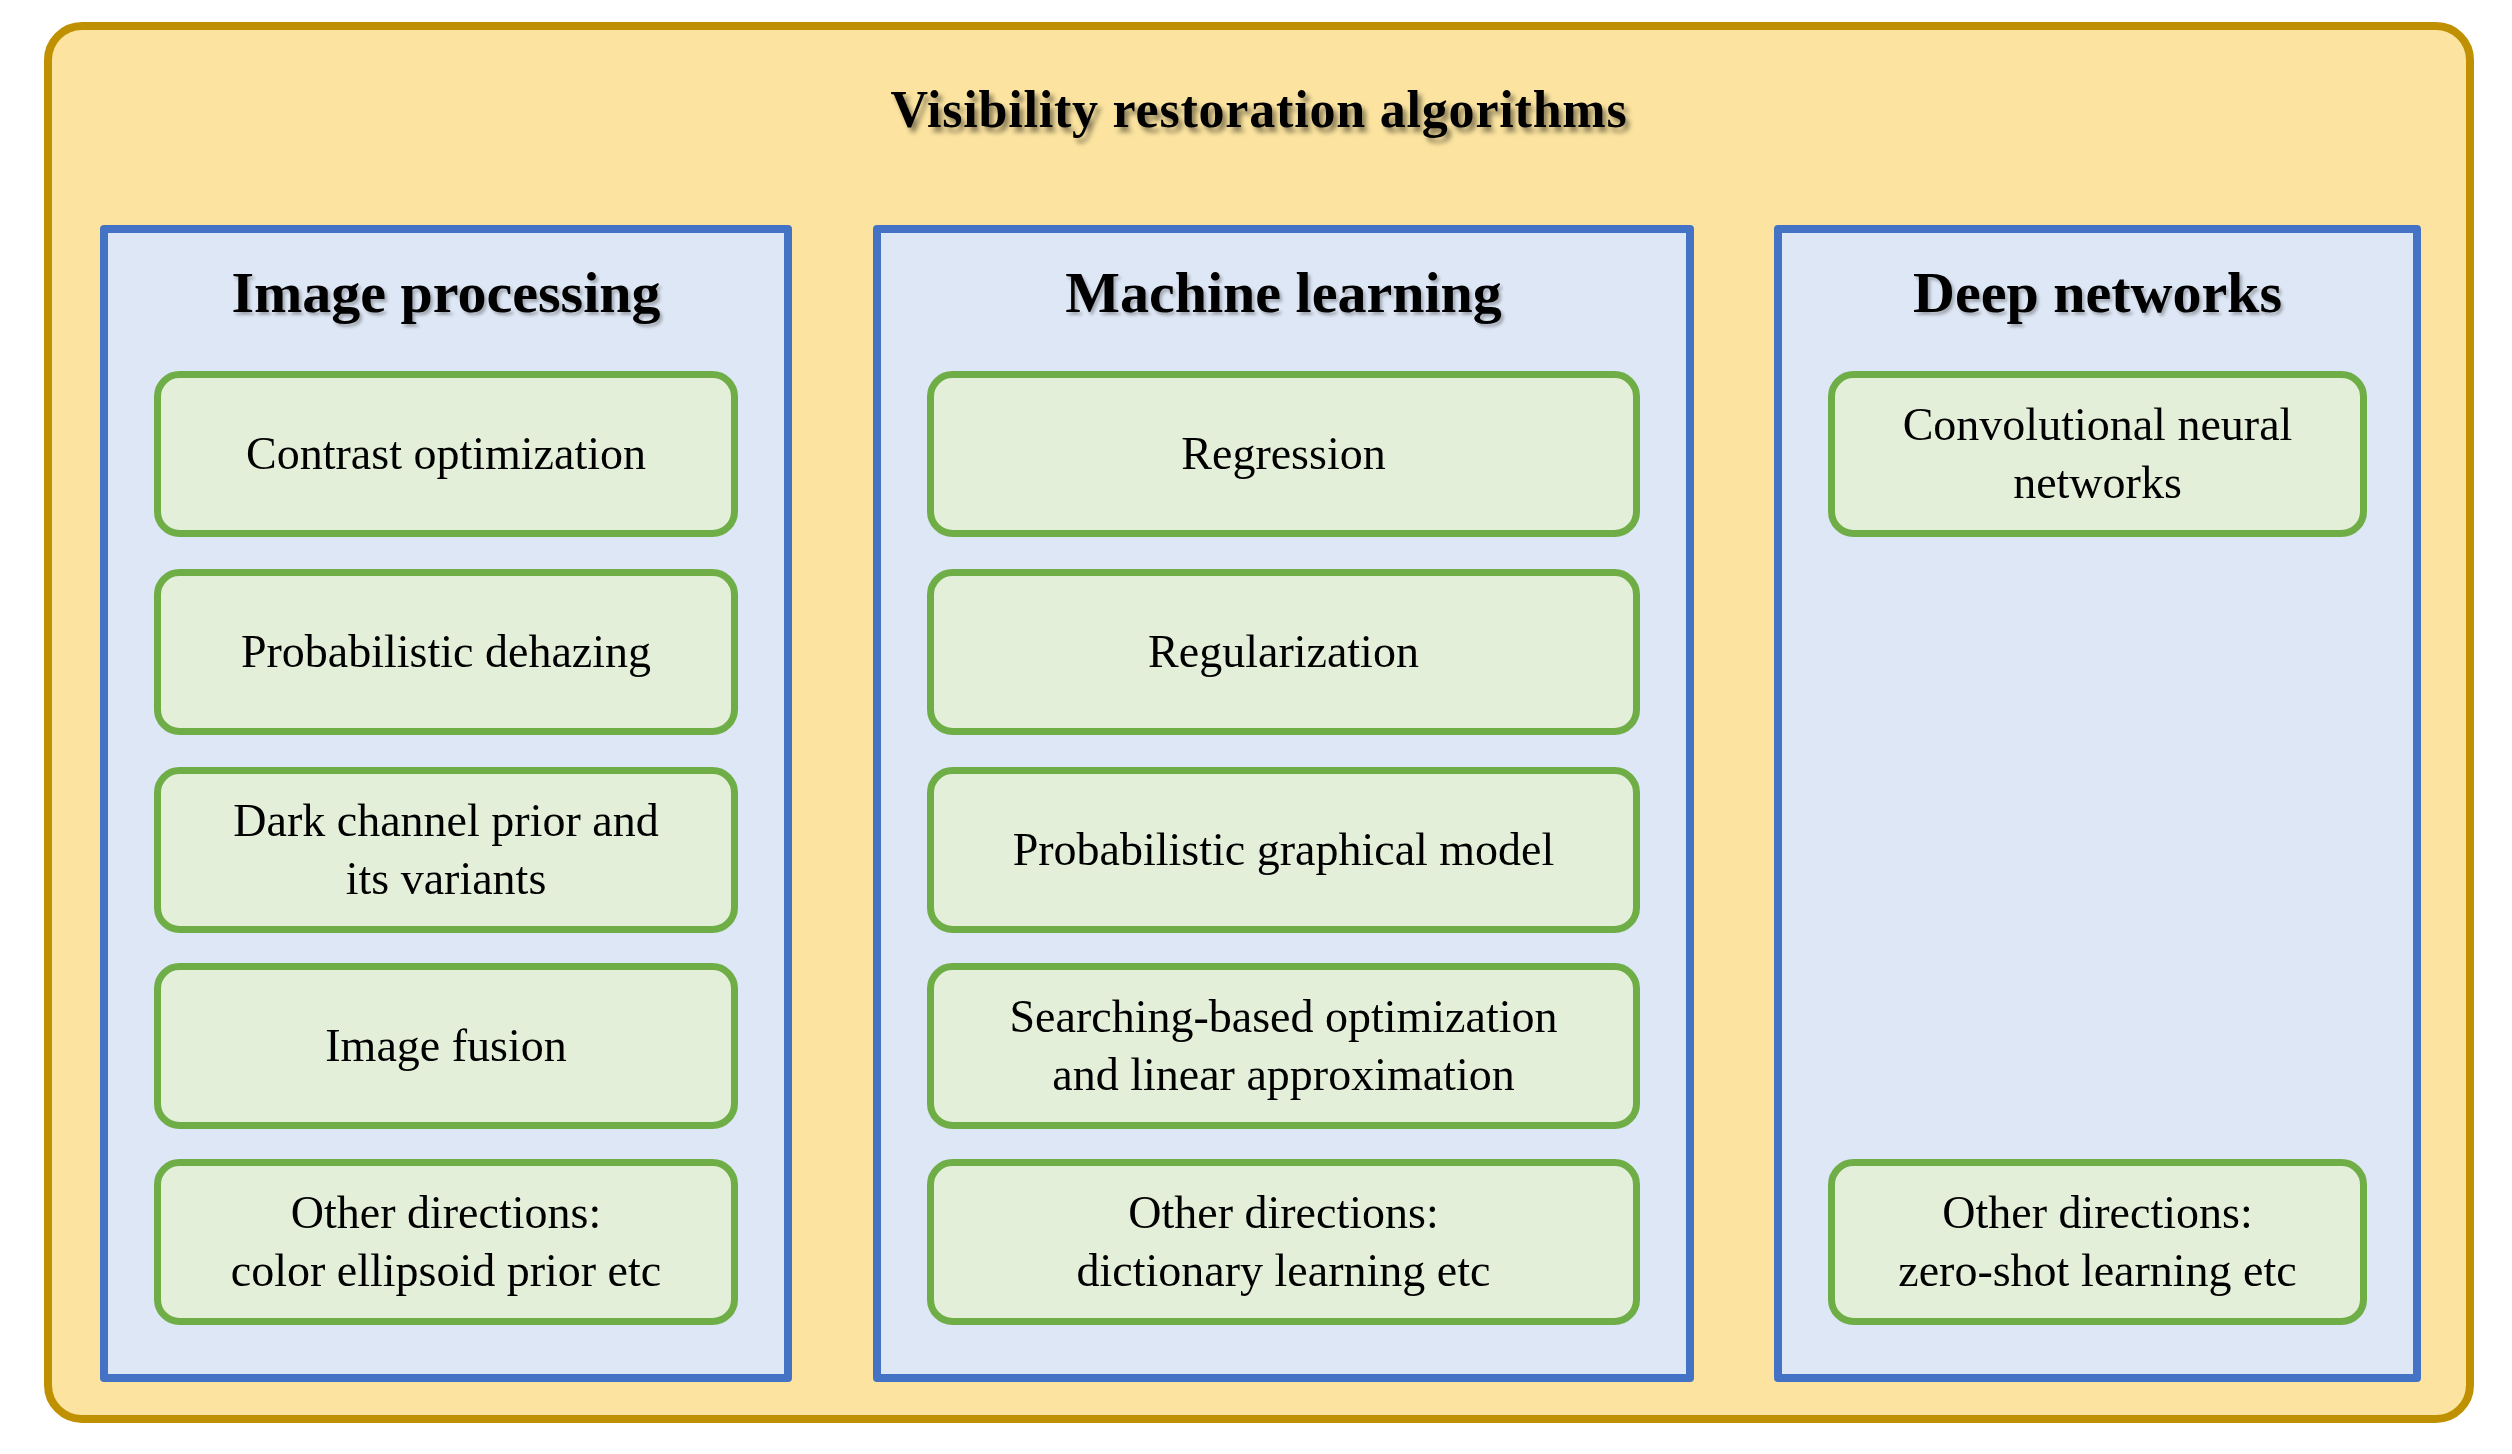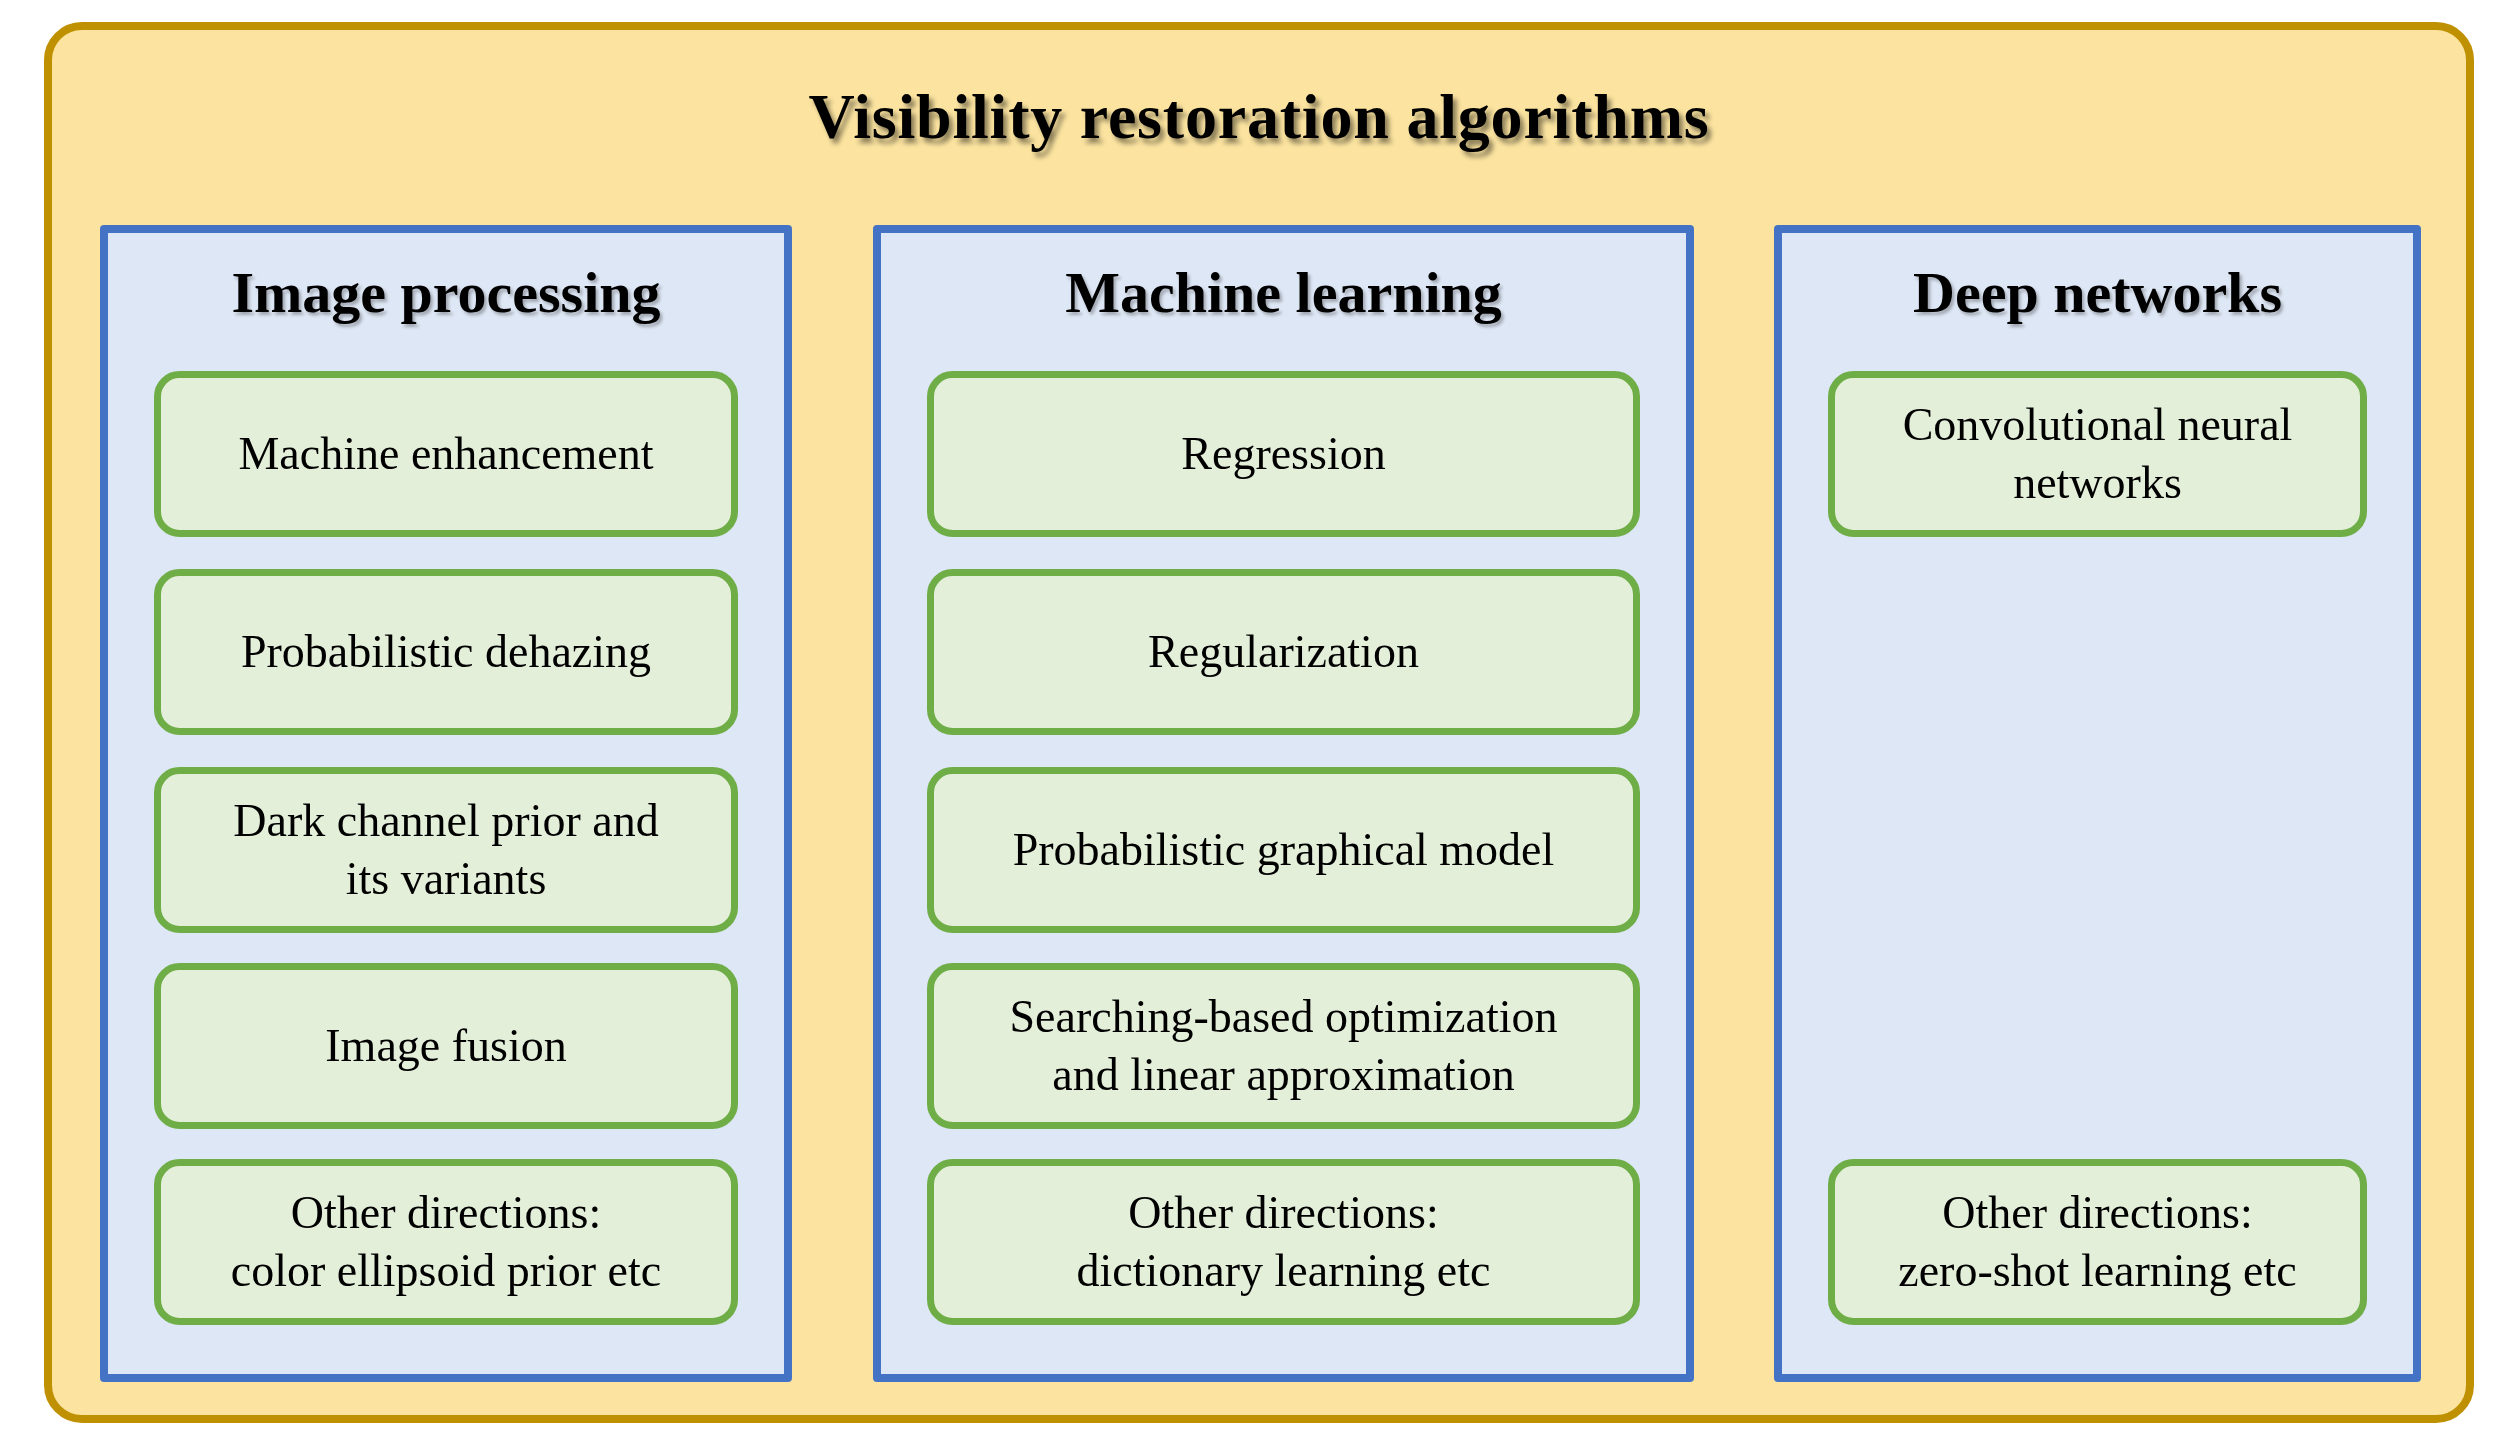--- a/index.html
+++ b/index.html
@@ -25,21 +25,21 @@
     background: #FCE4A0;
     border: 8.8px solid #BF9000;
     border-radius: 38px;
   }
   .diagram-title {
     position: absolute;
     left: 0;
     right: 0;
     top: 50px;
     text-align: center;
-    font-size: 64px;
+    font-size: 52px;
     font-weight: bold;
     color: #000000;
     letter-spacing: 0.8px;
     text-shadow: 4px 4.8px 5.6px rgba(0,0,0,0.45);
   }
   .column {
     position: absolute;
     top: 195px;
     height: 1157px;
     box-sizing: border-box;
@@ -92,21 +92,21 @@
 <body>
 
 <div class="canvas">
   <div class="outer-box">
 
     <div class="diagram-title">Visibility restoration algorithms</div>
 
     <div class="column col-1">
       <div class="column-header">Image processing</div>
       <div class="item-box slot-1">
-        <div class="item-label">Machine enhancement</div>
+        <div class="item-label">Contrast optimization</div>
       </div>
       <div class="item-box slot-2">
         <div class="item-label">Probabilistic dehazing</div>
       </div>
       <div class="item-box slot-3">
         <div class="item-label">Dark channel prior and
 its variants</div>
       </div>
       <div class="item-box slot-4">
         <div class="item-label">Image fusion</div>

